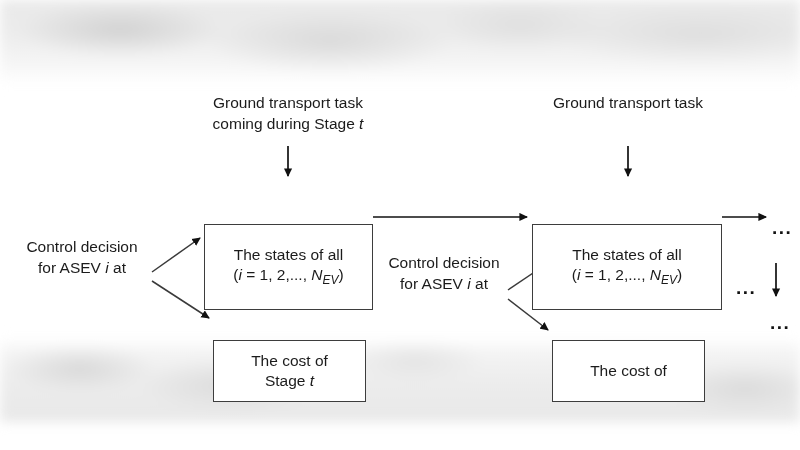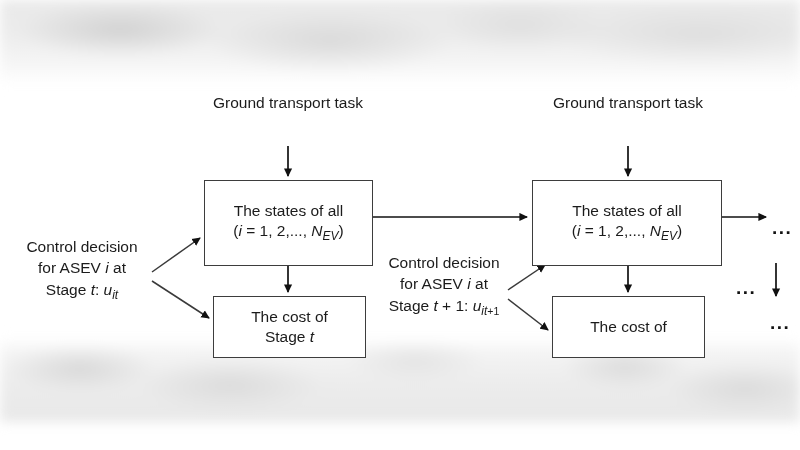--- a/index.html
+++ b/index.html
@@ -40,20 +40,21 @@
     box-sizing:border-box;
     border:1.6px solid #3d3d3d;
     background:#fff;
     display:flex;flex-direction:column;
     align-items:center;justify-content:center;
     color:#1b1b1b;
     font-size:15.5px;
     line-height:1.32;
     text-align:center;
     white-space:nowrap;
+    margin-top:44px;
   }
   .cap{
     position:absolute;
     color:#1b1b1b;
     font-size:15.5px;
     line-height:1.38;
     text-align:center;
     white-space:nowrap;
   }
   .ital{font-style:italic;}
@@ -99,36 +100,35 @@
 
     <line x1="508" y1="290" x2="545" y2="265" stroke="#3a3a3a" stroke-width="1.5" marker-end="url(#ah)"></line>
 
     <line x1="508" y1="299" x2="548" y2="330" stroke="#3a3a3a" stroke-width="1.5" marker-end="url(#ah)"></line>
 
     <line x1="776" y1="263" x2="776" y2="296" stroke="#111" stroke-width="1.7" marker-end="url(#ah)"></line>
   </svg>
 
   <div class="cap" style="left:168px;top:92px;width:240px;">
     <span class="row">Ground transport task</span>
+    <span class="row"><span>coming during Stage </span><span class="ital">t</span><span></span></span>
   </div>
 
   <div class="cap" style="left:508px;top:92px;width:240px;">
     <span class="row">Ground transport task</span>
   </div>
 
   <div class="cap" style="left:6px;top:236px;width:152px;">
     <span class="row">Control decision</span>
     <span class="row"><span>for ASEV </span><span class="ital">i</span><span> at</span></span>
-    <span class="row"><span>Stage </span><span class="ital">t</span><span>: </span><span class="ital">u</span><span class="sub">it</span></span>
   </div>
 
   <div class="cap" style="left:371px;top:252px;width:146px;">
     <span class="row">Control decision</span>
     <span class="row"><span>for ASEV </span><span class="ital">i</span><span> at</span></span>
-    <span class="row"><span>Stage </span><span class="ital">t</span><span> + 1: </span><span class="ital">u</span><span class="sub">it</span><span class="subn">+1</span></span>
   </div>
 
   <div class="node" style="left:204px;top:180px;width:169px;height:86px;">
     <span class="row">The states of all</span>
     <span class="row"><span>(</span><span class="ital">i</span><span> = 1, 2,..., </span><span class="ital">N</span><span class="sub">EV</span><span>)</span></span>
   </div>
 
   <div class="node" style="left:532px;top:180px;width:190px;height:86px;">
     <span class="row">The states of all</span>
     <span class="row"><span>(</span><span class="ital">i</span><span> = 1, 2,..., </span><span class="ital">N</span><span class="sub">EV</span><span>)</span></span>

